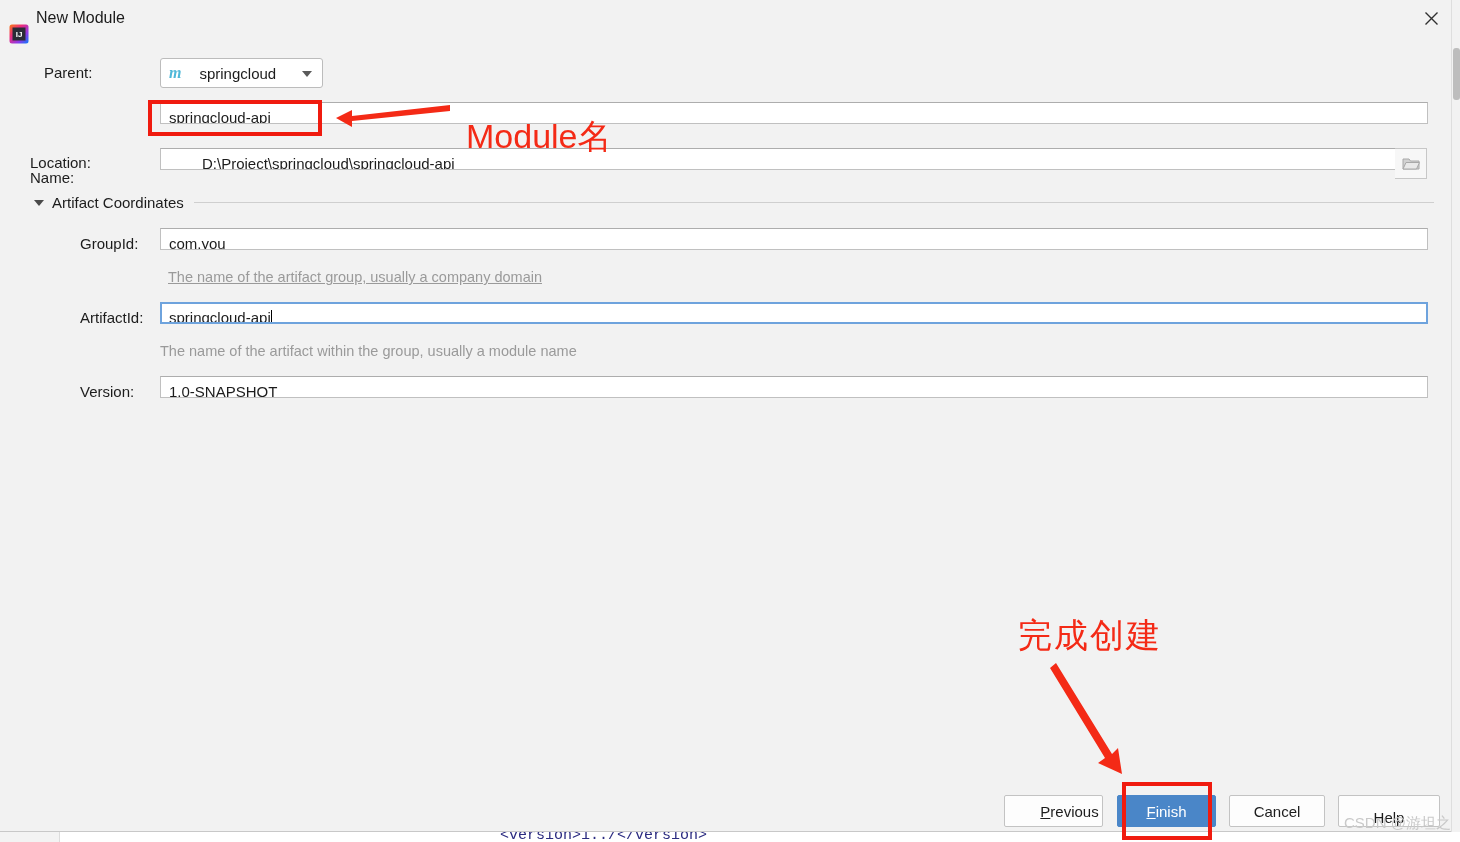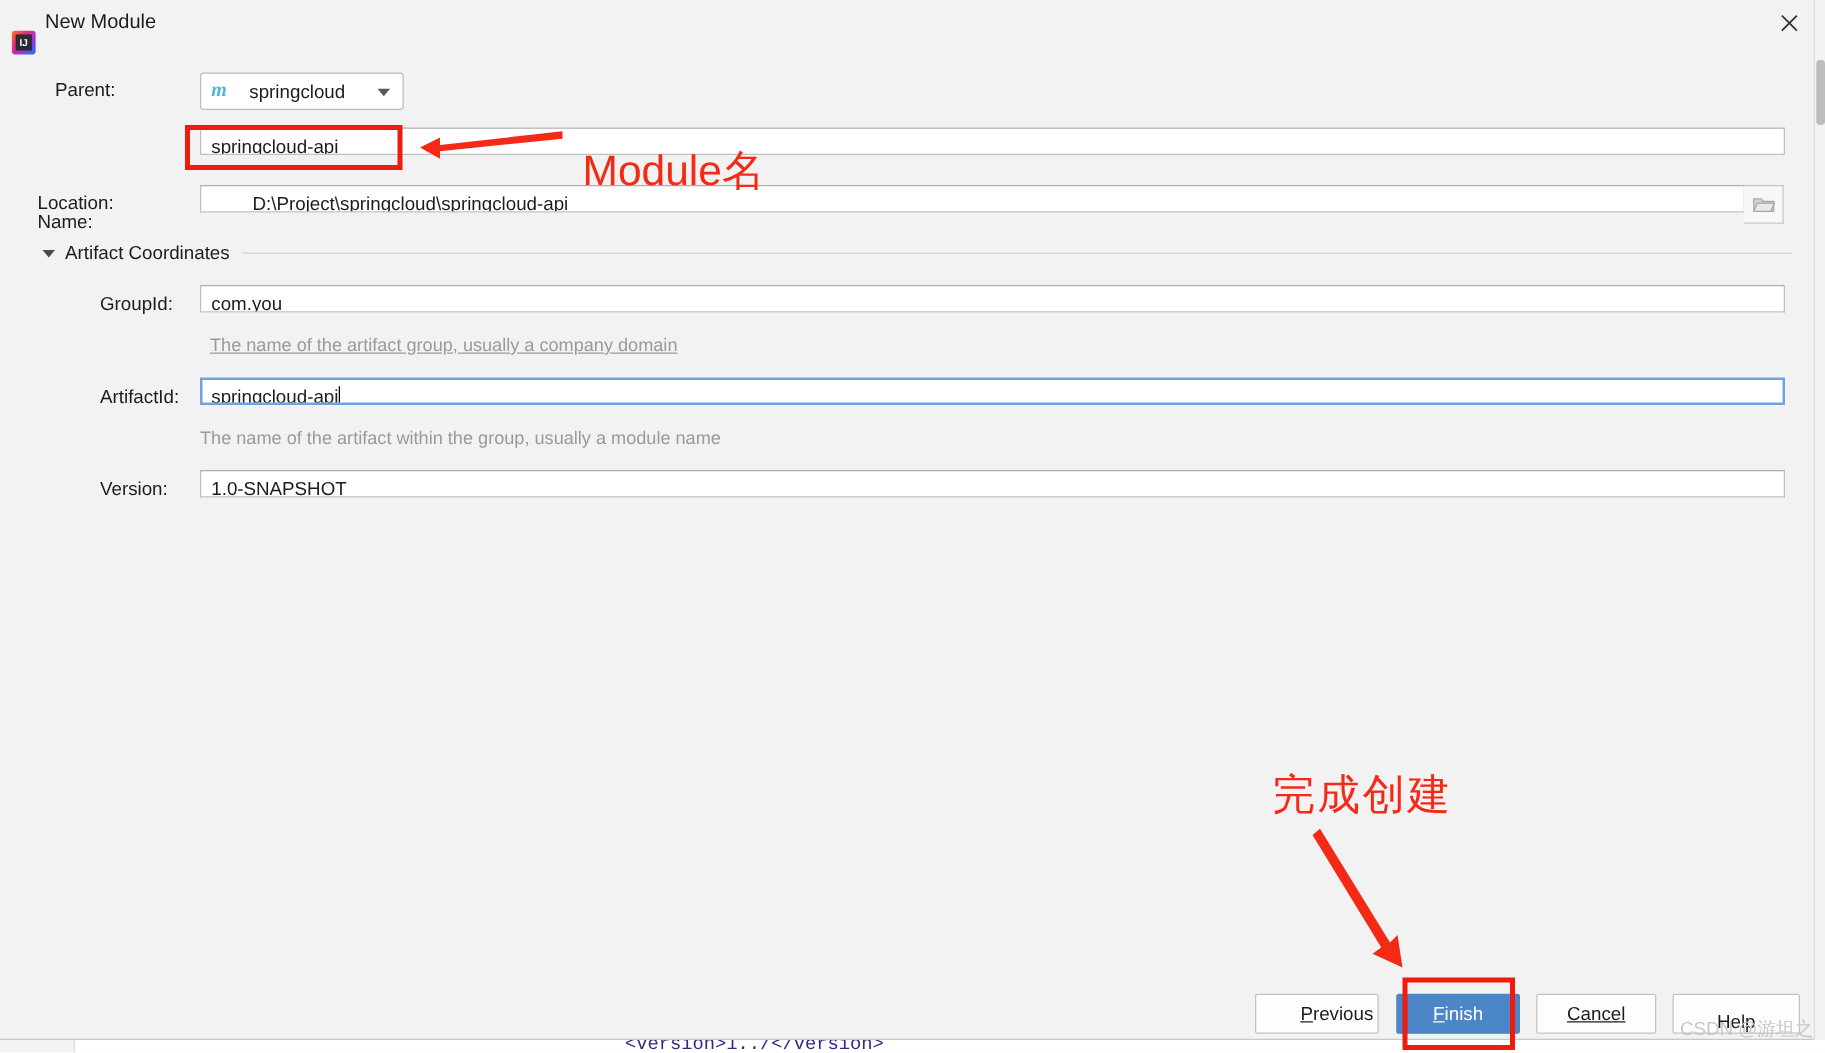--- a/index.html
+++ b/index.html
@@ -342,21 +342,21 @@
   </div>
 
   <div class="btn" style="left:1004px; top:795px; width:99px;padding-left:32px;">
     <span><span class="u">P</span><span>revious</span></span>
   </div>
 
   <div class="btn primary" style="left:1117px; top:795px; width:99px;">
     <span><span class="u">F</span><span>inish</span></span>
   </div>
 
-  <div class="btn" style="left:1229px; top:795px; width:96px;text-decoration:underline;">
+  <div class="btn" style="left:1229px; top:795px; width:96px;">
     <span>Cancel</span>
   </div>
 
   <div class="btn" style="left:1338px; top:795px; width:102px;align-items:flex-end;">
     <span>Help</span>
   </div>
 
   <div id="scrollbar-track">
     <div id="scrollbar-thumb"></div>
   </div>

